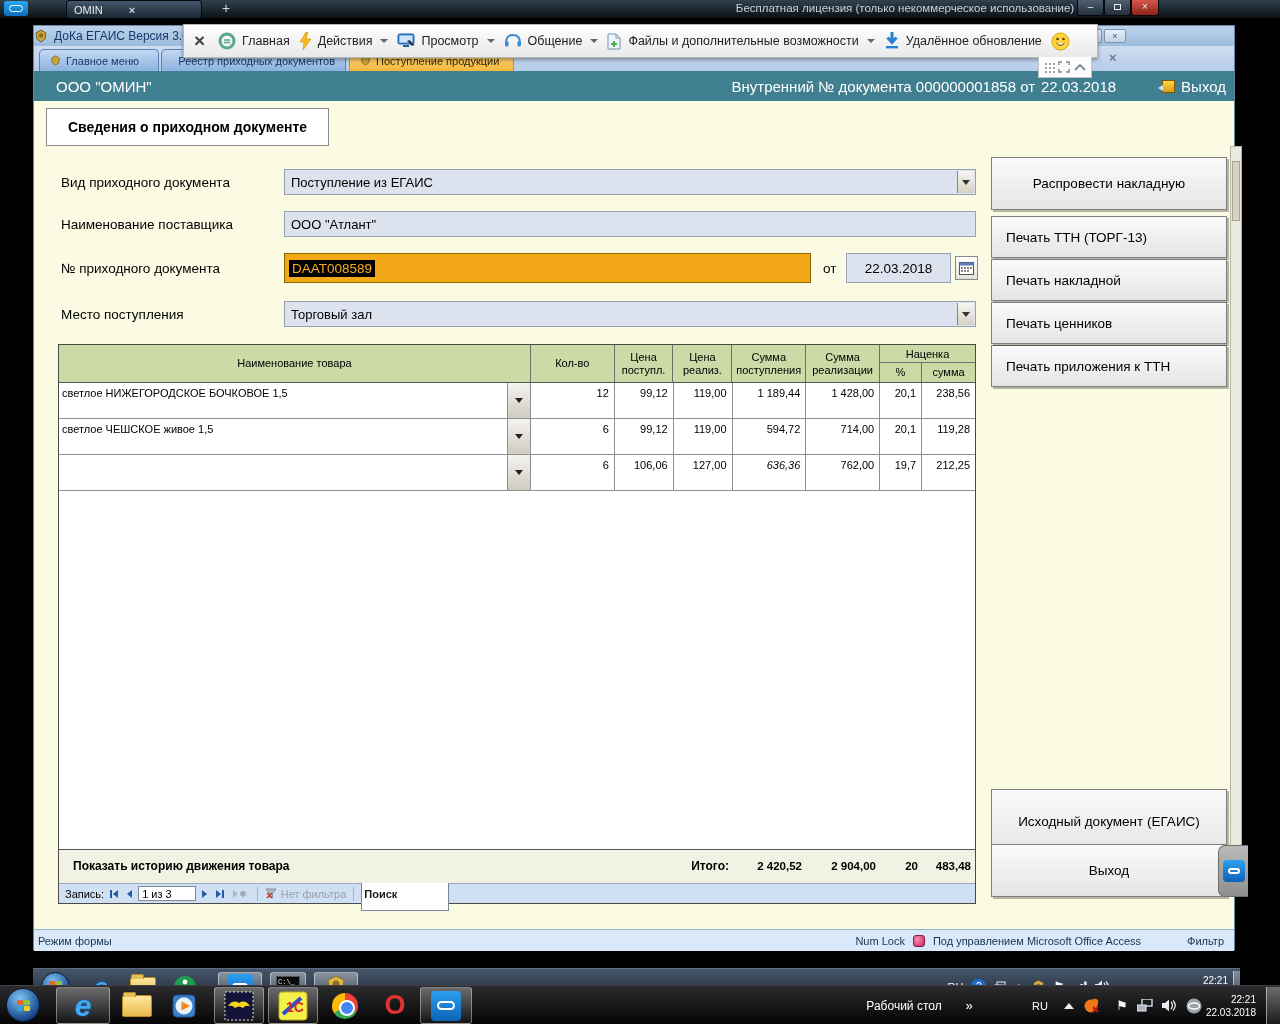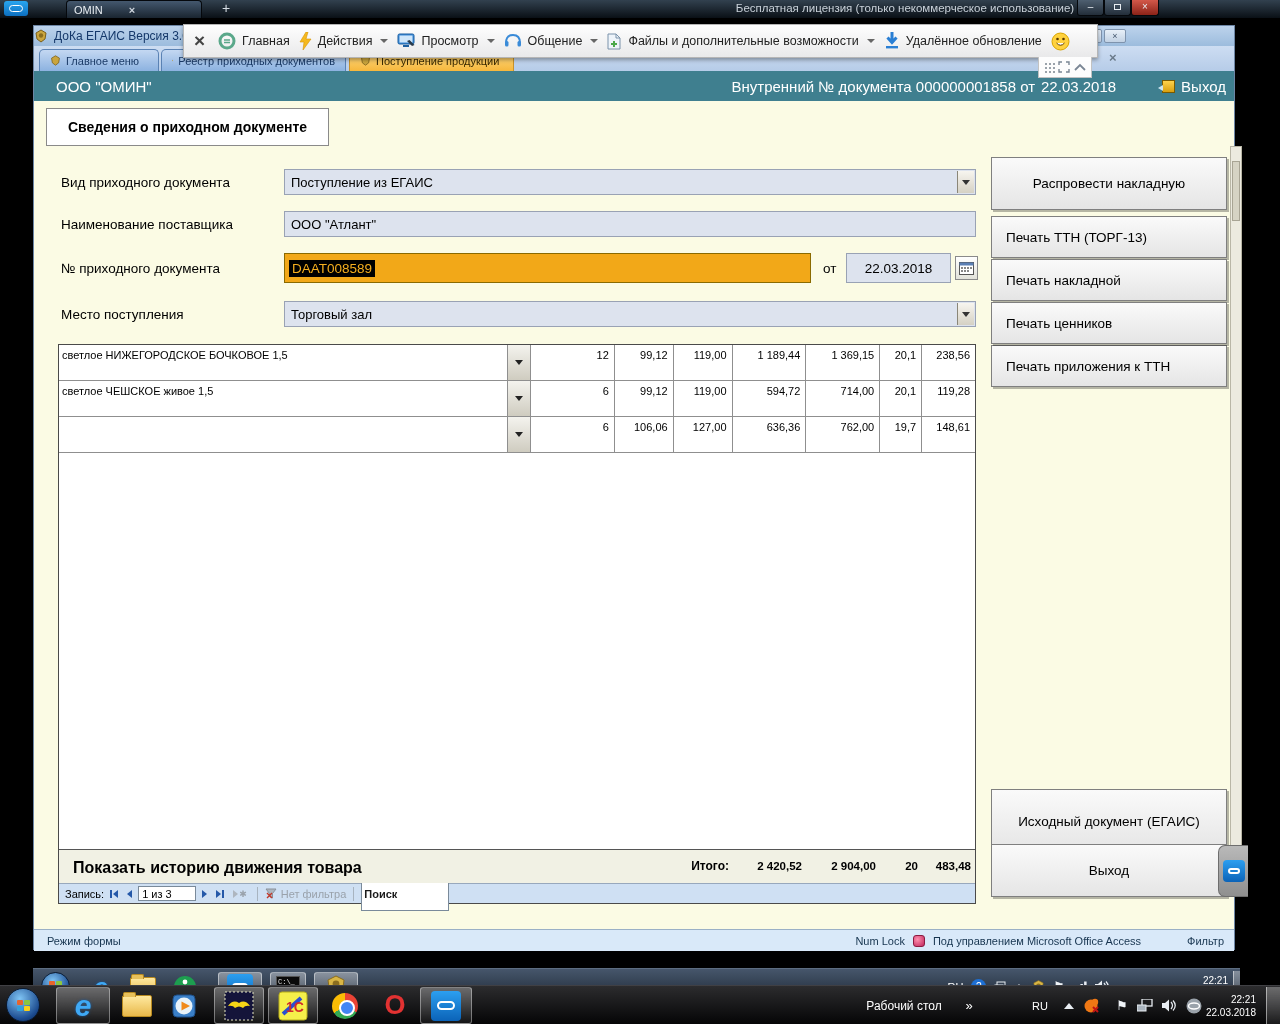--- a/index.html
+++ b/index.html
@@ -60,21 +60,21 @@
   .markup-grp{width:95px;display:flex;flex-direction:column;}
   .markup-grp .top{height:18px;border-bottom:1px solid #707070;display:flex;align-items:center;justify-content:center;font-size:11px;}
   .markup-grp .bot{flex:1;display:flex;}
   .trow{display:flex;height:36px;border-bottom:1px solid #8f8f8f;background:#fff;}
   .nc{width:450px;border-right:1px solid #8f8f8f;font-size:11px;padding:4px 3px 0 3px;color:#000;overflow:hidden;white-space:nowrap;}
   .dd{width:23px;border-right:1px solid #8f8f8f;background:linear-gradient(#f4f3ee,#cfccc0);display:flex;align-items:center;justify-content:center;}
   .dd i{width:0;height:0;border-left:4px solid transparent;border-right:4px solid transparent;border-top:5px solid #222;}
   .numc{border-right:1px solid #8f8f8f;font-size:11px;text-align:right;padding:4px 5px 0 0;color:#000;}
   #gempty{flex:1;background:#fff;}
   #gfoot{height:34px;background:#f1f1e4;border-top:1px solid #555;position:relative;}
-  #gfoot .hist{position:absolute;left:14px;top:9px;font-size:16px;font-weight:bold;}
+  #gfoot .hist{position:absolute;left:14px;top:9px;font-size:12px;font-weight:bold;}
   #gfoot .tl{position:absolute;left:560px;top:9px;width:110px;text-align:right;font-size:12px;font-weight:bold;}
   .tot{position:absolute;top:10px;font-size:11.5px;font-weight:600;text-align:right;}
   #gnav{height:20px;background:#cfe0f3;border-top:1px solid #98a8bc;display:flex;align-items:center;font-size:11px;color:#000;gap:3px;padding-left:6px;}
   .navb{display:flex;align-items:center;gap:1px;padding:1px 3px;}
   .tri-r{width:0;height:0;border-top:4px solid transparent;border-bottom:4px solid transparent;border-left:5px solid #2458a8;}
   .tri-l{width:0;height:0;border-top:4px solid transparent;border-bottom:4px solid transparent;border-right:5px solid #2458a8;}
   .vbar{width:2px;height:8px;background:#2458a8;}
   .gray .tri-r{border-left-color:#aeb6bf;} .gray{color:#9aa2ab;}
   #navpos{width:58px;height:15px;background:#fff;border:1px solid #7a8a9a;font-size:11px;padding-left:3px;line-height:14px;}
   .vsep{width:1px;height:14px;background:#a8b4c0;margin:0 4px;}
@@ -82,21 +82,21 @@
   #navsearch::placeholder{color:#1a1a1a;opacity:1;}
 
   
   .sbtn{position:absolute;left:957px;width:236px;background:linear-gradient(#fafafa,#e5e5e5);border:1px solid #7f7f7f;box-shadow:2px 2px 0 rgba(0,0,0,.28);font-size:13.5px;color:#000;display:flex;align-items:center;padding-left:14px;}
   .sbtn.center{justify-content:center;padding-left:0;}
   #fscroll{left:1196px;top:45px;width:12px;height:750px;background:#eceadf;border:1px solid #b9b6a6;}
   #fscroll .thumb{position:absolute;left:1px;top:14px;width:8px;height:60px;background:#d6d3c4;border:1px solid #a8a494;}
 
   
   #status{left:0;top:903px;width:1200px;height:22px;background:#d9e9f9;border-top:1px solid #9ab0c6;font-size:11px;color:#16344f;}
-  #status .l{margin-left:13px;}
+  #status .l{margin-left:4px;}
   #status .r{position:absolute;right:10px;top:0;height:21px;display:flex;align-items:center;gap:8px;}
   .acc-ico{width:12px;height:12px;border-radius:3px;background:radial-gradient(circle at 35% 35%,#ff8fae,#c0265c);border:1px solid #8a1a40;}
 
   
   #rtask{left:33px;top:950px;width:1207px;height:35px;background:linear-gradient(#46566b,#1b2532);border-top:1px solid #5d6d81;z-index:5;}
   .orb{border-radius:50%;background:radial-gradient(circle at 40% 30%,#7fc4f4,#1b4a8e 70%,#0a2248);border:1px solid #0a1a30;display:flex;align-items:center;justify-content:center;}
   .flag4{width:13px;height:11px;display:grid;grid-template-columns:6px 6px;grid-template-rows:5px 5px;gap:1px;}
   .flag4 b{border-radius:1px;}
   .tico{position:absolute;top:3px;height:29px;display:flex;align-items:center;justify-content:center;}
   .openbox{background:linear-gradient(rgba(255,255,255,.38),rgba(255,255,255,.10));border:1px solid rgba(255,255,255,.45);border-radius:3px;}
@@ -230,31 +230,46 @@
 
         <span class="flabel" style="top:206px;">Место поступления</span>
         <div class="fbox" style="top:200px;">
           <span>Торговый зал</span>
           <span class="combo-arrow">
               <i></i>
             </span>
         </div>
 
         <div id="grid" class="ab">
+          <div id="ghead">
+            <div class="hc" style="width:473px;">Наименование товара</div>
+            <div class="hc" style="width:84px;">Кол-во</div>
+            <div class="hc" style="width:59px;">Цена поступл.</div>
+            <div class="hc" style="width:59px;">Цена реализ.</div>
+            <div class="hc" style="width:74px;">Сумма поступления</div>
+            <div class="hc" style="width:74px;">Сумма реализации</div>
+            <div class="markup-grp">
+              <div class="top">Наценка</div>
+              <div class="bot">
+                <div class="hc" style="width:42px;">%</div>
+                <div class="hc" style="width:53px;border-right:none;">сумма</div>
+              </div>
+            </div>
+          </div>
 
           <div class="trow">
             <div class="nc">светлое НИЖЕГОРОДСКОЕ БОЧКОВОЕ 1,5</div>
             <div class="dd">
                 <i></i>
               </div>
             <div class="numc" style="width:84px;">12</div>
             <div class="numc" style="width:59px;">99,12</div>
             <div class="numc" style="width:59px;">119,00</div>
             <div class="numc" style="width:74px;">1 189,44</div>
-            <div class="numc" style="width:74px;">1 369,15</div>
+            <div class="numc" style="width:74px;">1 428,00</div>
             <div class="numc" style="width:42px;">20,1</div>
             <div class="numc" style="width:53px;border-right:none;">238,56</div>
           </div>
           <div class="trow">
             <div class="nc">светлое ЧЕШСКОЕ живое 1,5</div>
             <div class="dd">
                 <i></i>
               </div>
             <div class="numc" style="width:84px;">6</div>
             <div class="numc" style="width:59px;">99,12</div>
@@ -265,24 +280,24 @@
             <div class="numc" style="width:53px;border-right:none;">119,28</div>
           </div>
           <div class="trow">
             <div class="nc"></div>
             <div class="dd">
                 <i></i>
               </div>
             <div class="numc" style="width:84px;">6</div>
             <div class="numc" style="width:59px;">106,06</div>
             <div class="numc" style="width:59px;">127,00</div>
-            <div class="numc" style="width:74px;">636,36</div>
+            <div class="numc" style="width:74px;font-style:italic;">636,36</div>
             <div class="numc" style="width:74px;">762,00</div>
             <div class="numc" style="width:42px;">19,7</div>
-            <div class="numc" style="width:53px;border-right:none;">148,61</div>
+            <div class="numc" style="width:53px;border-right:none;">212,25</div>
           </div>
 
           <div id="gempty"></div>
 
           <div id="gfoot">
             <span class="hist">Показать историю движения товара</span>
             <span class="tl">Итого:</span>
             <span class="tot" style="left:675px;width:68px;">2 420,52</span>
             <span class="tot" style="left:749px;width:68px;">2 904,00</span>
             <span class="tot" style="left:823px;width:36px;">20</span>

